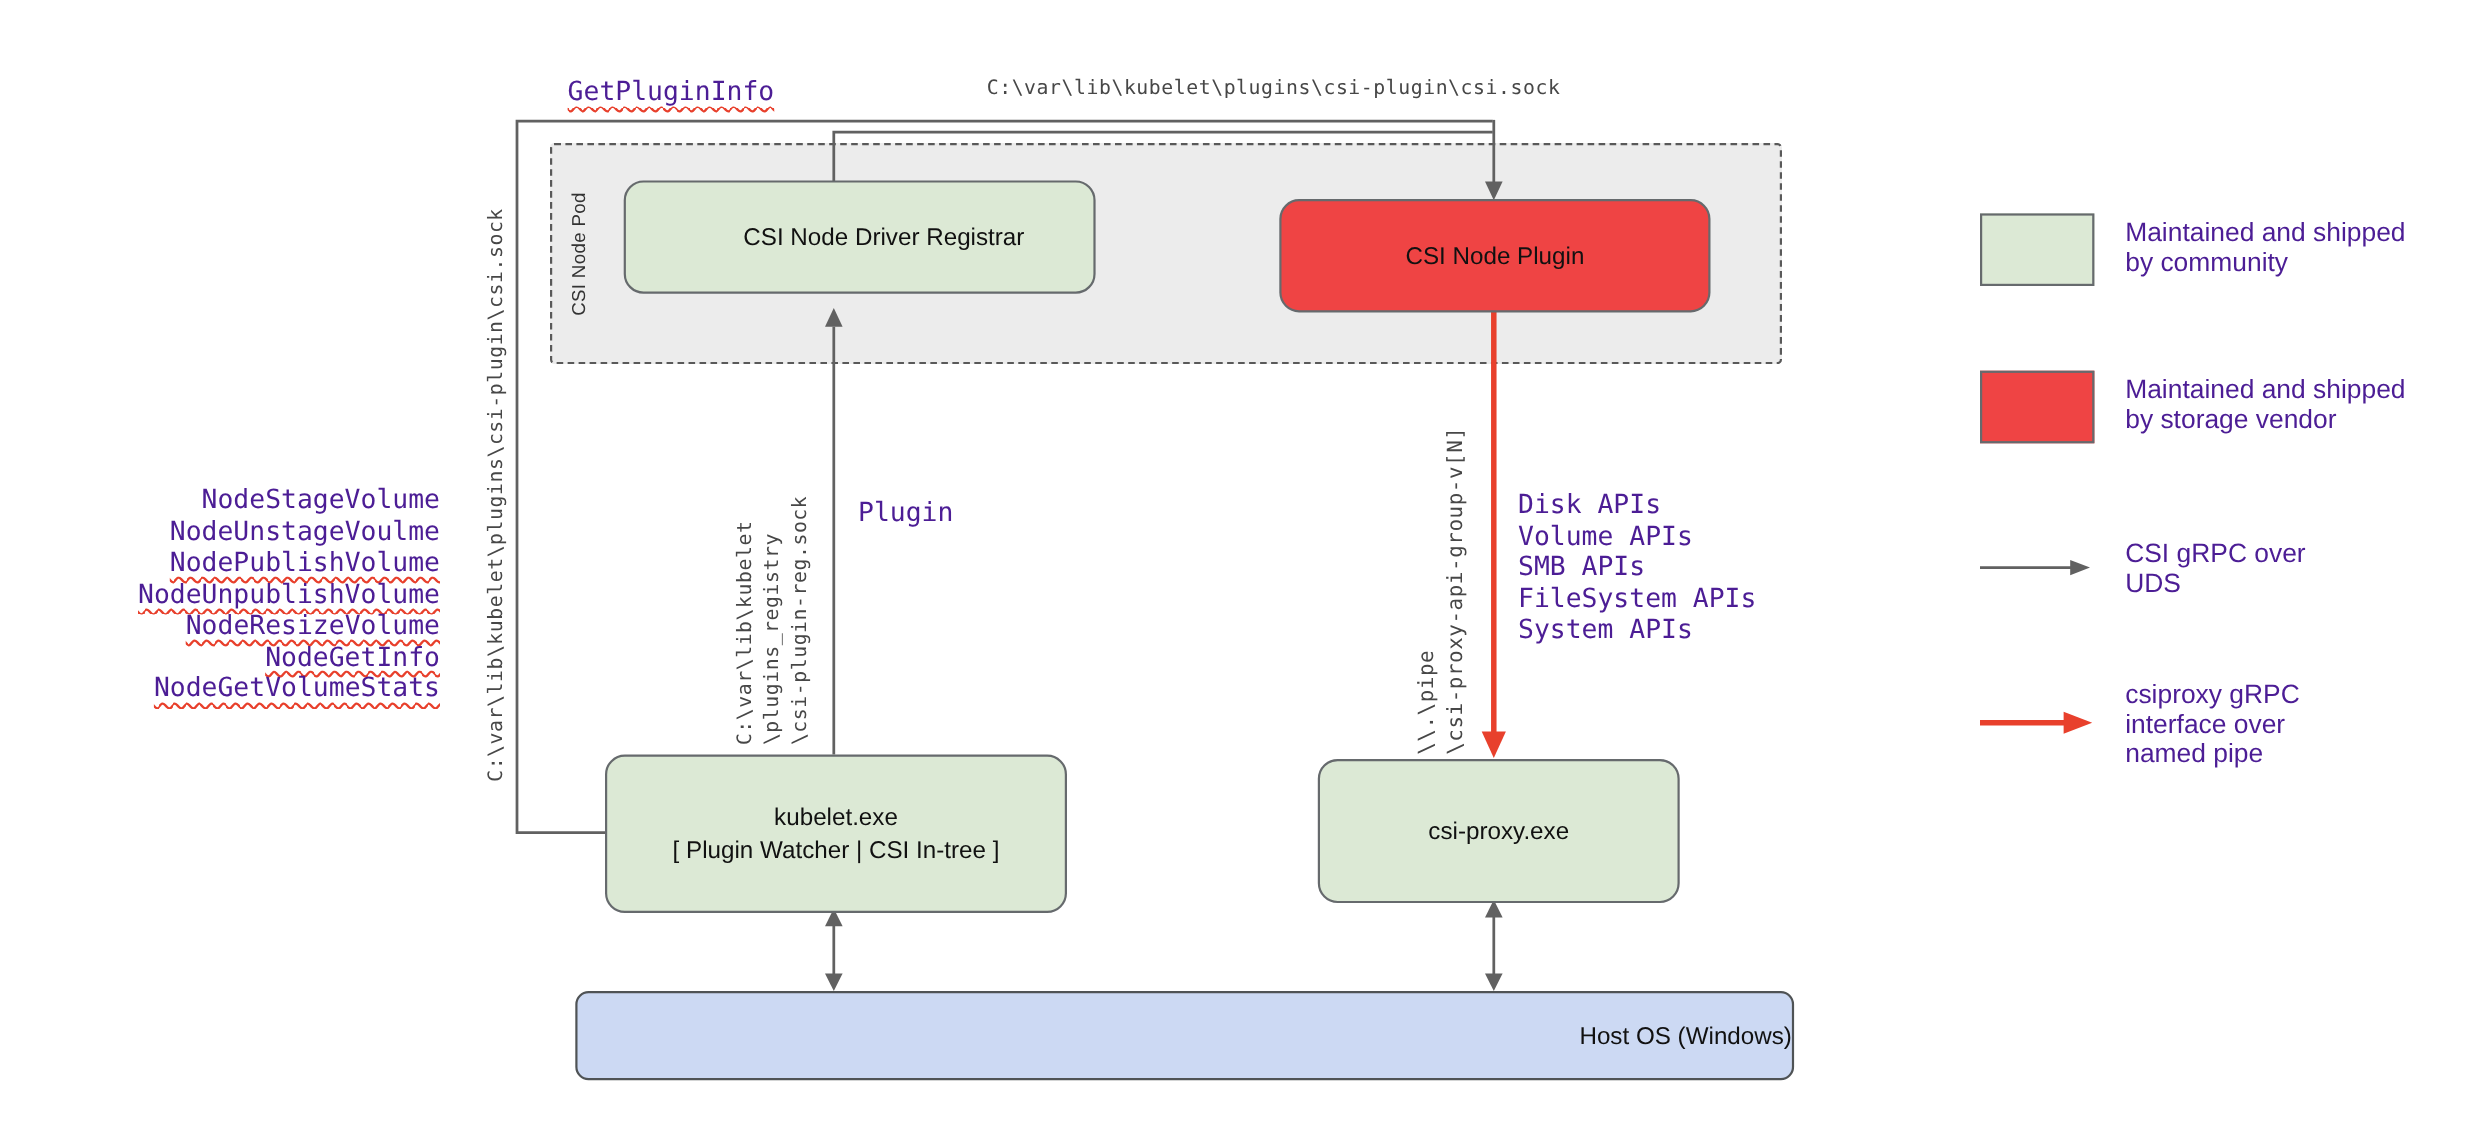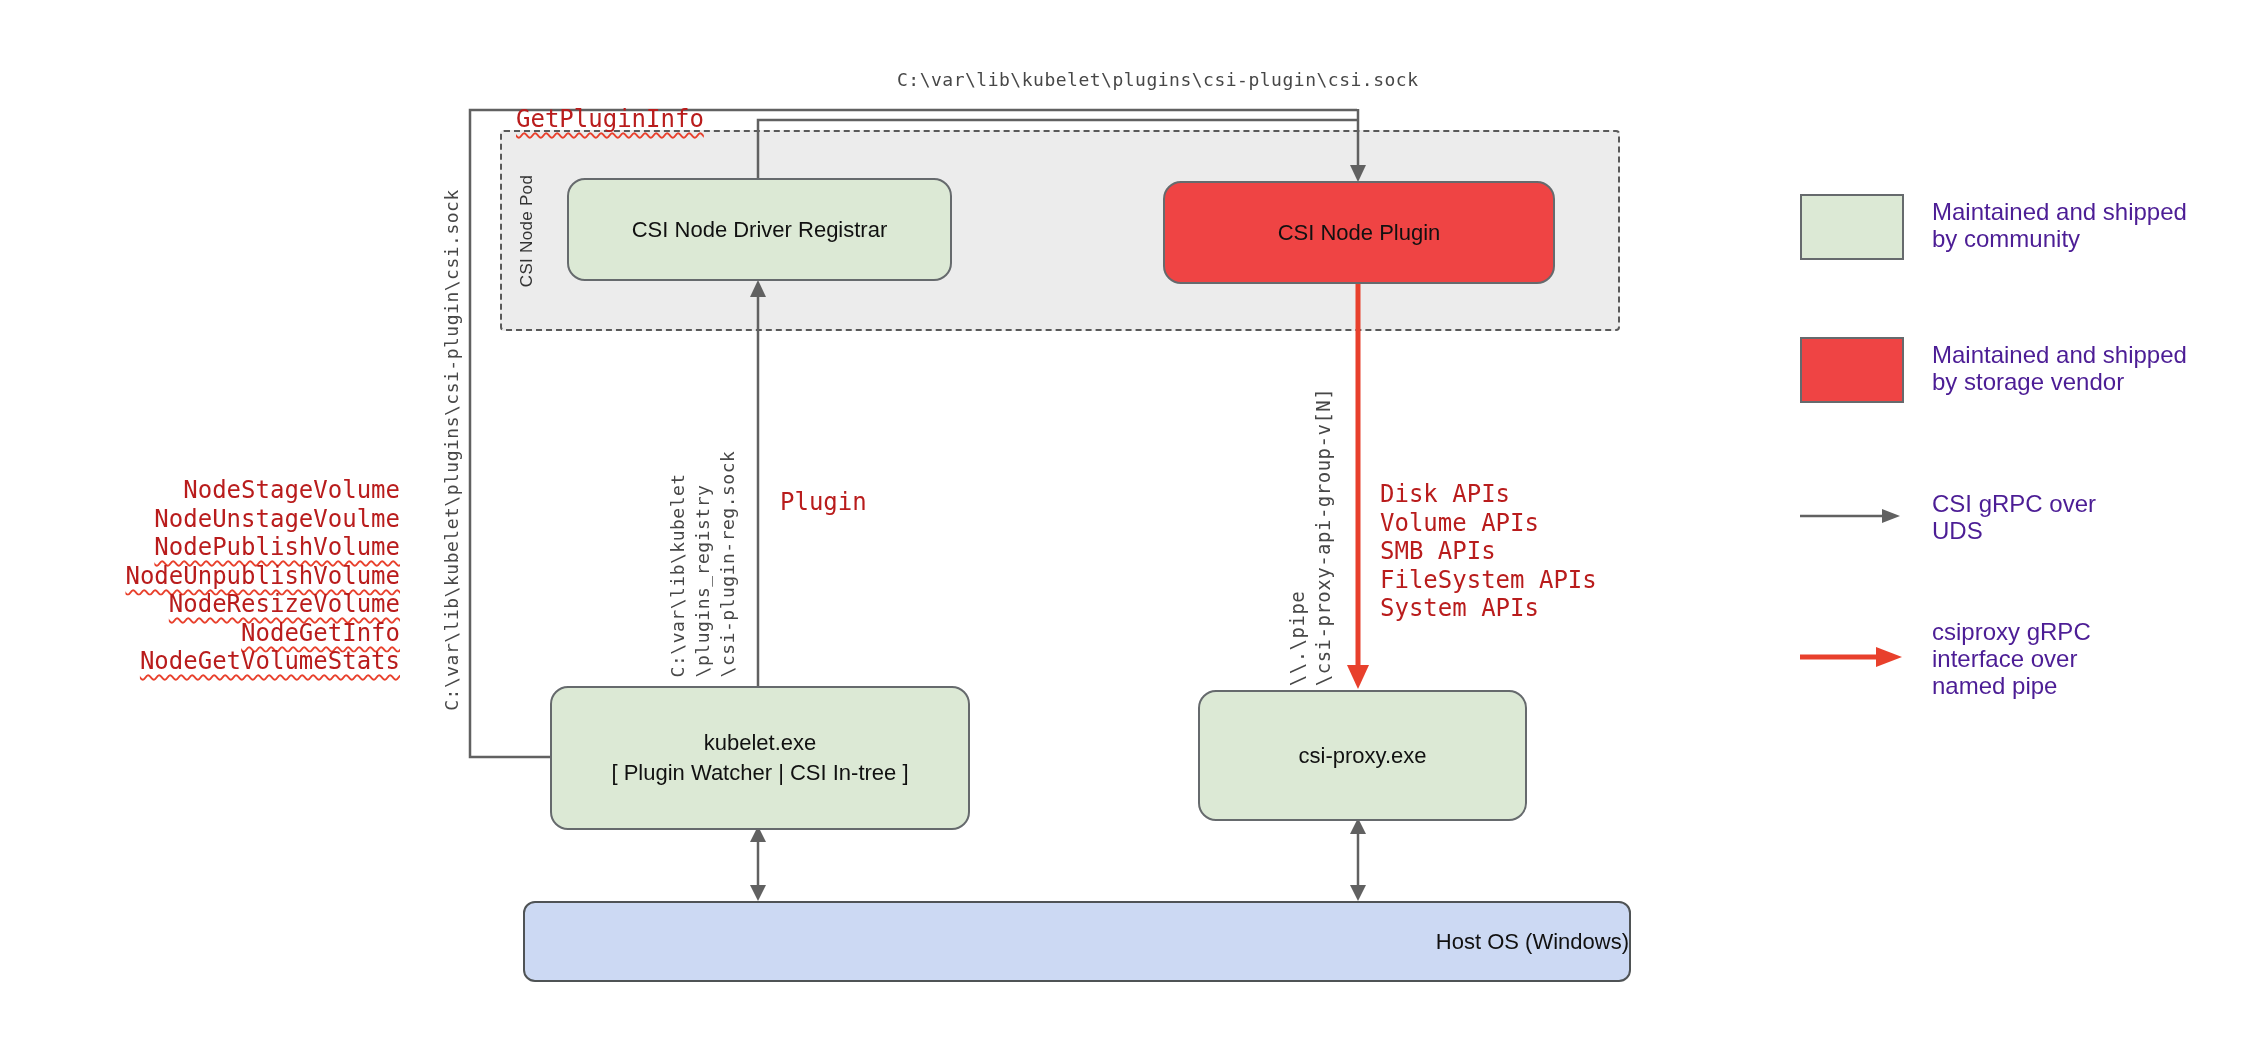--- a/index.html
+++ b/index.html
@@ -22,21 +22,21 @@
     position:absolute; left:500px; top:130px; width:1116px; height:197px;
     background:#ececec; border:2.5px dashed #595959; border-radius:4px;
   }
   
   .vwrap{position:absolute; width:0; height:0;}
   .vtext{
     position:absolute; white-space:pre; text-align:left;
     transform:translate(-50%,-50%) rotate(-90deg);
   }
   .pathlabel{font-size:18px; line-height:25px; color:#474747; letter-spacing:0.5px;}
-  .rpc{font-size:24px; line-height:28.5px; color:#b91c1c;margin-top:36px;}
+  .rpc{font-size:24px; line-height:28.5px; color:#4c1d95;}
   .squiggle{
     text-decoration-line:underline; text-decoration-style:wavy;
     text-decoration-color:#e8402c; text-decoration-thickness:2px; text-underline-offset:5px;
   }
   .podlabel{font-size:17px; color:#333; letter-spacing:0.3px;}
   .legend-swatch{position:absolute; width:100px; height:62px; border:2.5px solid #666a6d;}
   .legend-text{position:absolute; font-size:24px; line-height:27px; color:#4c1d95;}
   .wires{position:absolute; left:0; top:0;}
 </style>
 </head>
@@ -72,21 +72,21 @@
     <path d="M1800,516 L1884,516" fill="none" stroke="#616161" stroke-width="2.5"></path>
     <polygon points="1882,509 1882,523 1900,516" fill="#616161"></polygon>
     <path d="M1800,657 L1878,657" fill="none" stroke="#e8402c" stroke-width="5"></path>
     <polygon points="1876,647 1876,667 1902,657" fill="#e8402c"></polygon>
   </svg>
 
   <div class="vwrap" style="left:527px; top:231px;">
     <div class="vtext podlabel">CSI Node Pod</div>
   </div>
 
-  <div class="nodebox green" style="left:567px; top:178px; width:381px; height:99px;">
+  <div class="nodebox green" style="left:567px; top:164px; width:381px; height:99px;padding-left:44px;">
     <div>CSI Node Driver Registrar</div>
   </div>
 
   <div class="nodebox yellow" style="left:1163px; top:181px; width:388px; height:99px;">
     <div>CSI Node Plugin</div>
   </div>
 
   <div class="nodebox green" style="left:550px; top:686px; width:416px; height:140px;">
     <div>kubelet.exe</div>
     <div>[ Plugin Watcher | CSI In-tree ]</div>

